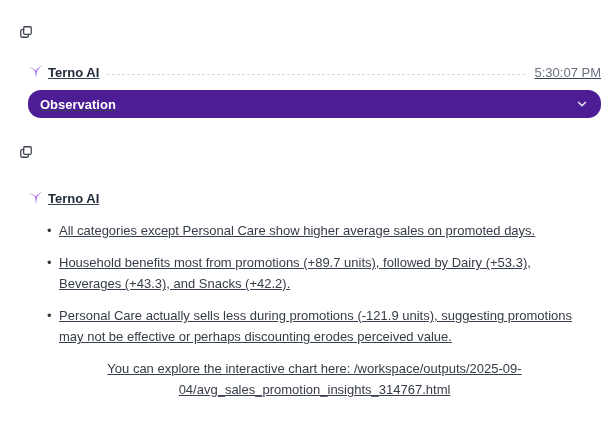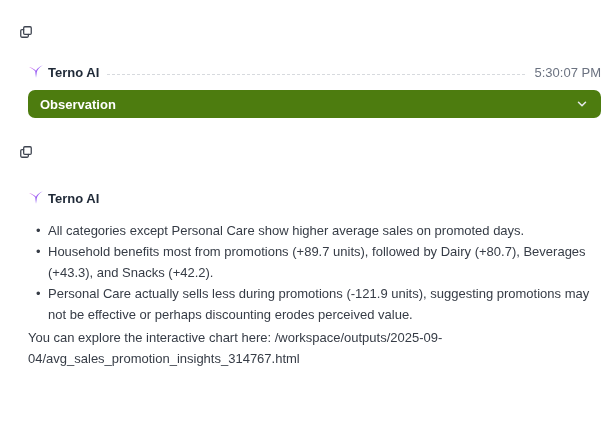--- a/index.html
+++ b/index.html
@@ -4,21 +4,21 @@
 <style>
   * { margin: 0; padding: 0; box-sizing: border-box; }
   html, body { background: #ffffff; }
   body {
     width: 615px; height: 437px;
     font-family: "Liberation Sans", "DejaVu Sans", sans-serif;
     font-size: 13px;
     color: #374151;
     overflow: hidden;
   }
-  .page { padding: 24px 14px 0 18px; }
+  .page { padding: 24px 14px 0 18px; text-decoration: underline; }
 
   .copy-btn {
     display: inline-flex; align-items: center; justify-content: center;
     background: transparent; border: none; padding: 0;
     width: 16px; height: 16px; cursor: pointer;
   }
   .copy-btn svg { width: 14px; height: 14px; stroke: #3f4551; }
 
   .msg-group-1 .copy-btn { margin-bottom: 24px; }
   .msg-group-2 .copy-btn { margin-bottom: 30px; }
@@ -34,40 +34,40 @@
     flex: 1 1 auto; height: 0;
     border-bottom: 1px dashed #d7dade;
     margin: 10px 10px 0 8px;
     align-self: flex-start;
   }
   .timestamp { color: #6b7280; font-size: 13px; white-space: nowrap; }
 
   .obs-bar {
     margin: 10px 0 0 10px;
     width: 573px; height: 28px;
-    background: #4d7c0f;
-    border: none; border-radius: 7px;
+    background: #4c1d95;
+    border: none; border-radius: 13px;
     display: flex; align-items: center; justify-content: space-between;
     padding: 0 12px; cursor: pointer;
   }
   .obs-label { color: #ffffff; font-weight: bold; font-size: 13px; font-family: inherit; }
   .obs-chevron svg { width: 14px; height: 14px; stroke: #e5e7eb; display: block; }
 
   .msg-group-1 { margin-bottom: 26px; }
 
   .msg-body { margin: 14px 0 0 10px; line-height: 21px; color: #363c46; }
   .msg-body p { margin: 0 0 6px 0; }
   .msg-body ul { list-style: none; margin: 2px 0 2px 0; padding: 0; }
-  .msg-body li { padding-left: 20px; position: relative; margin: 0; }
+  .msg-body li { padding-left: 20px; position: relative; margin: 11px; }
   .msg-body li::before {
     content: "•";
     position: absolute; left: 8px; top: 0;
     color: #363c46;
   }
-  .outro { word-break: normal; overflow-wrap: break-word; }
+  .outro { word-break: normal; overflow-wrap: break-word; text-align: center; }
 </style>
 </head>
 <body>
 
 <svg width="0" height="0" style="position:absolute">
   <defs>
     <linearGradient id="terno-grad" x1="0" y1="0" x2="1" y2="0.6">
       <stop offset="0" stop-color="#ec6bdc"></stop>
       <stop offset="0.45" stop-color="#a55cf5"></stop>
       <stop offset="1" stop-color="#7c5cf0"></stop>
@@ -119,20 +119,20 @@
         <svg viewBox="0 0 24 24">
           <path fill="url(#terno-grad)" d="M1.5 4.5 C5.5 6.5 8.5 8 10.8 10.8 L12 20.5 L13.2 12 C14.5 8 17.5 4.5 22.5 2 C17 4 13.8 6.8 12 10.2 C9.2 7.2 5.5 5.5 1.5 4.5 Z"></path>
         </svg>
       </span>
       <span class="sender">Terno AI</span>
     </div>
 
     <div class="msg-body">
       <ul>
         <li>All categories except Personal Care show higher average sales on promoted days.</li>
-        <li>Household benefits most from promotions (+89.7 units), followed by Dairy (+80.7), Beverages (+43.3), and Snacks (+42.2).</li>
+        <li>Household benefits most from promotions (+89.7 units), followed by Dairy (+53.3), Beverages (+43.3), and Snacks (+42.2).</li>
         <li>Personal Care actually sells less during promotions (-121.9 units), suggesting promotions may not be effective or perhaps discounting erodes perceived value.</li>
       </ul>
       <p class="outro">You can explore the interactive chart here: /workspace/outputs/2025-09-04/avg_sales_promotion_insights_314767.html</p>
     </div>
   </div>
 
 </div>
 
 </body></html>

